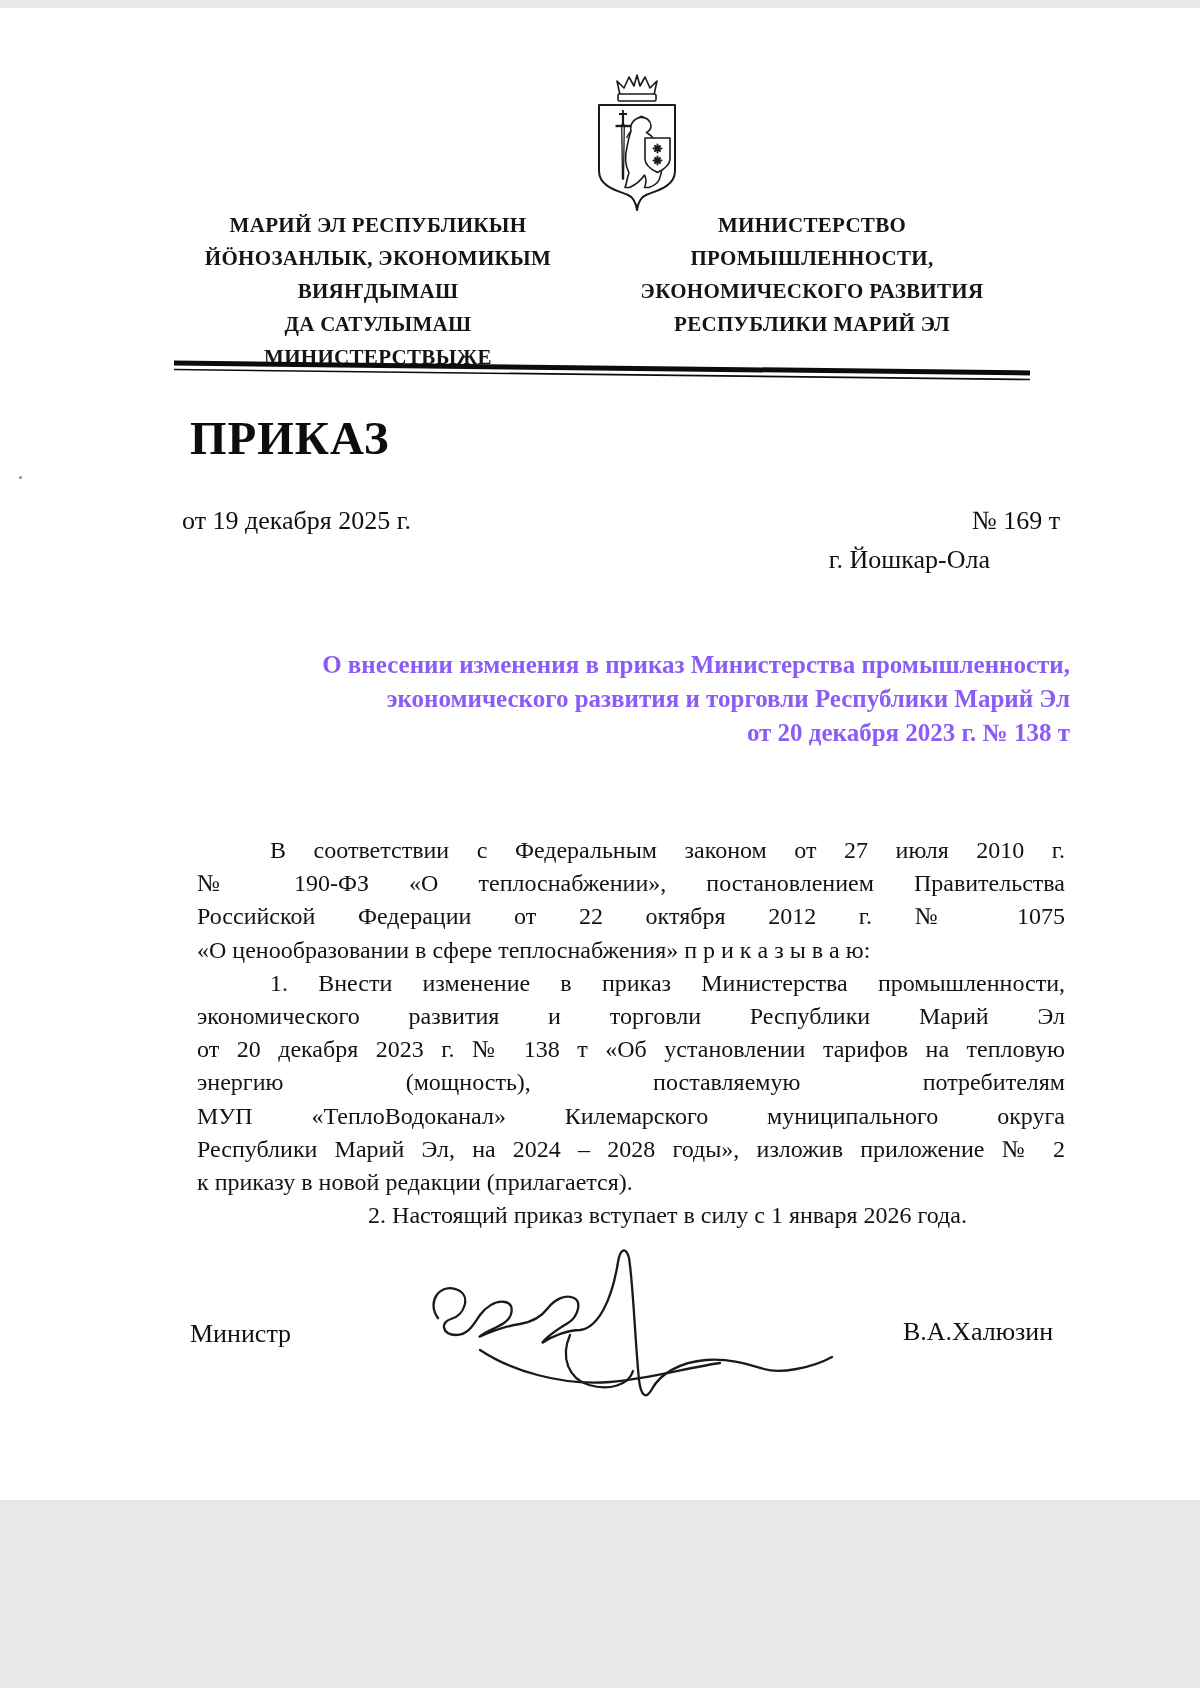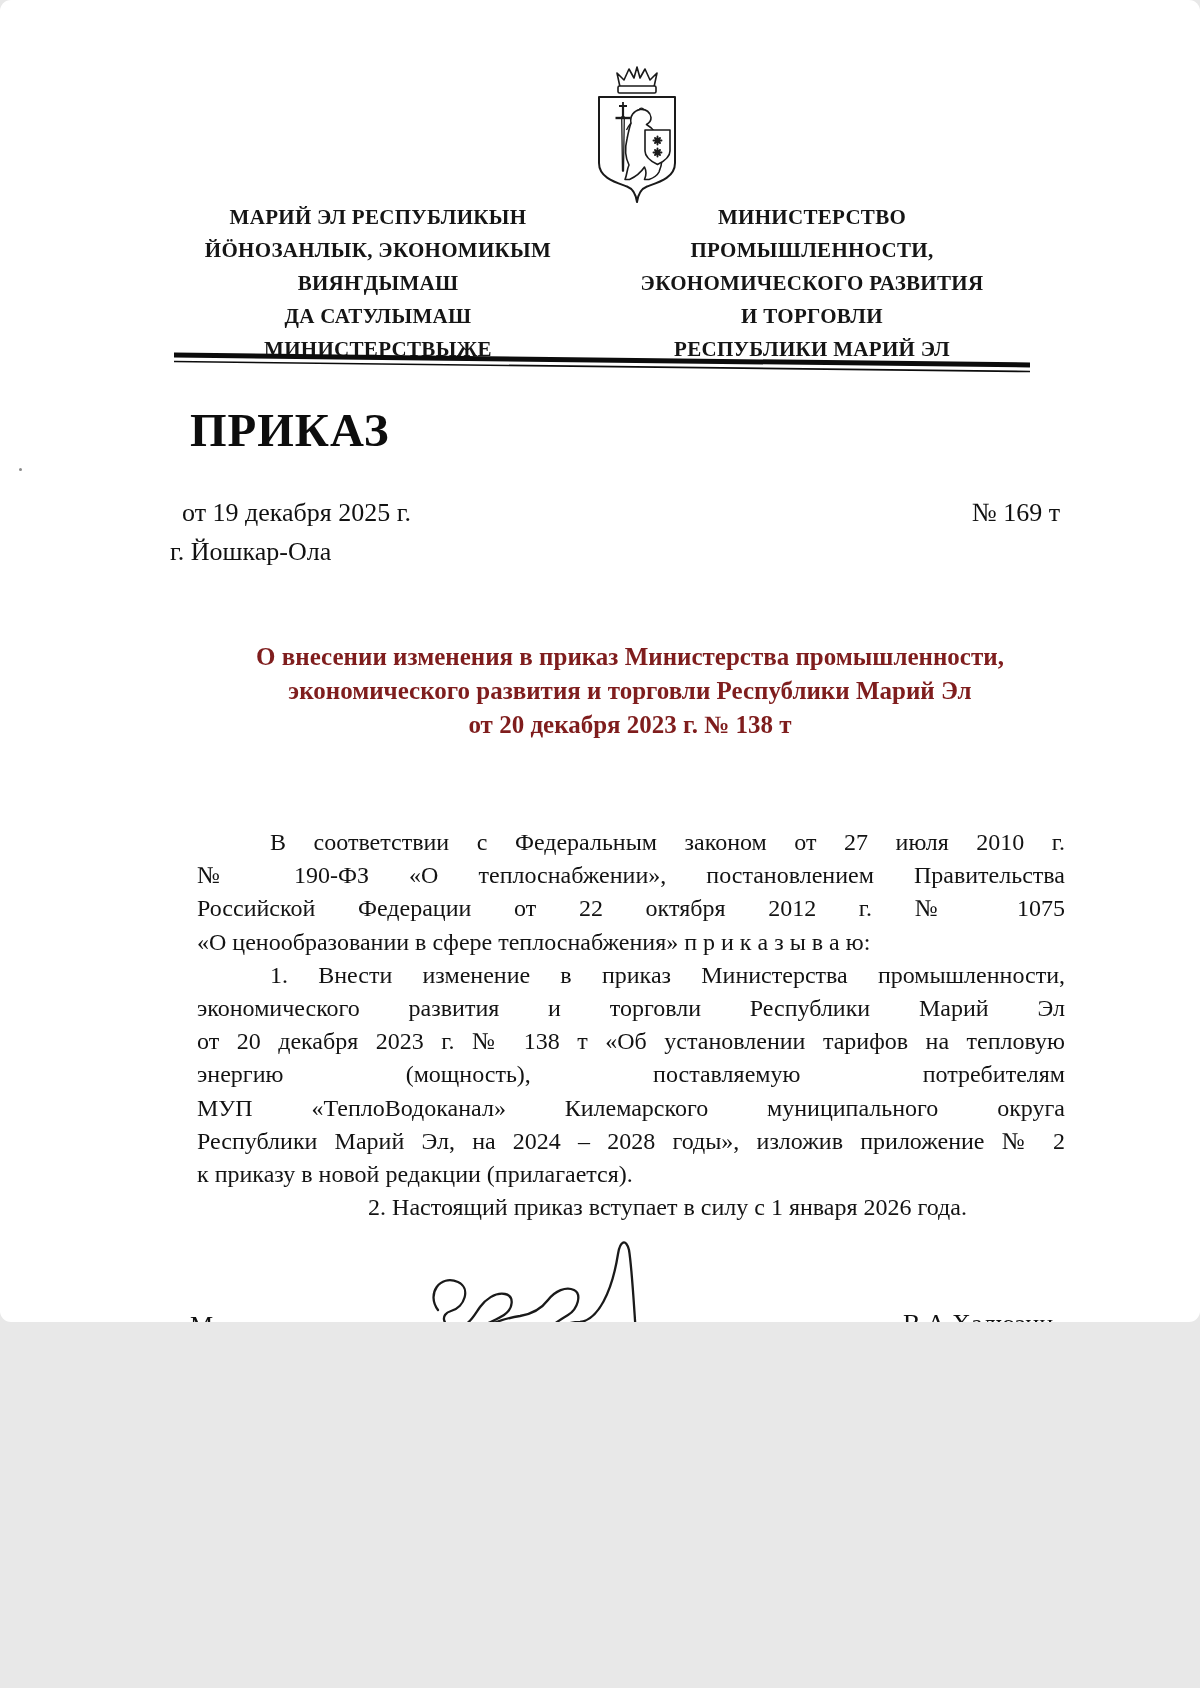--- a/index.html
+++ b/index.html
@@ -1,37 +1,37 @@
 <!DOCTYPE html>
 <html><head>
 <meta charset="utf-8">
 <style>
   html,body{margin:0;padding:0;background:#e8e8e8;}
   .page{
-    position:relative;width:1200px;height:1322px;background:#ffffff;
-    margin:0 auto;overflow:hidden;
-    font-family:"Liberation Serif","DejaVu Serif",serif;color:#111;border-radius:11px;
+    position:relative;width:1200px;height:1492px;background:#ffffff;
+    margin:8px auto;overflow:hidden;
+    font-family:"Liberation Serif","DejaVu Serif",serif;color:#111;
   }
   
   .emblem{position:absolute;left:593px;top:66px;width:88px;height:140px;}
   .lh-col{position:absolute;top:201px;text-align:center;font-weight:bold;
     font-size:21px;line-height:33px;letter-spacing:.3px;color:#151515;}
   .lh-left{left:168px;width:420px;}
   .lh-right{left:612px;width:400px;}
   .rule{position:absolute;left:172px;top:348px;width:860px;height:26px;}
   
   .doc-title{position:absolute;left:190px;top:403px;width:875px;text-align:left;
     font-size:47px;font-weight:bold;letter-spacing:1px;color:#0d0d0d;}
   .date-row{position:absolute;left:182px;top:498px;width:878px;font-size:26px;}
   .date-left{position:absolute;left:0;top:0;}
   .num-right{position:absolute;right:0;top:0;}
-  .city{position:absolute;left:170px;top:537px;width:820px;text-align:left;font-size:26px;}
+  .city{position:absolute;left:170px;top:537px;width:820px;text-align:right;font-size:26px;}
   
-  .subject{position:absolute;left:190px;top:640px;width:880px;text-align:center;
-    font-weight:bold;font-size:25px;line-height:34px;color:#7f1d1d;}
+  .subject{position:absolute;left:190px;top:640px;width:880px;text-align:right;
+    font-weight:bold;font-size:25px;line-height:34px;color:#8b5cf6;}
   
   .body-text{position:absolute;left:197px;top:826px;width:868px;font-size:24px;
     line-height:33.2px;color:#131313;}
   .bline{display:block;}
   .jline{text-align:justify;text-align-last:justify;}
   .indent{padding-left:73px;text-align:center;}
   .jline.indent{padding-left:0;text-indent:73px;}
   
   .sig-title{position:absolute;left:190px;top:1311px;font-size:26px;}
   .sig-name{position:absolute;left:903px;top:1309px;font-size:26px;}
@@ -79,21 +79,20 @@
     <div>МАРИЙ ЭЛ РЕСПУБЛИКЫН</div>
     <div>ЙӦНОЗАНЛЫК, ЭКОНОМИКЫМ</div>
     <div>ВИЯҤДЫМАШ</div>
     <div>ДА САТУЛЫМАШ</div>
     <div>МИНИСТЕРСТВЫЖЕ</div>
   </div>
   <div class="lh-col lh-right">
     <div>МИНИСТЕРСТВО</div>
     <div>ПРОМЫШЛЕННОСТИ,</div>
     <div>ЭКОНОМИЧЕСКОГО РАЗВИТИЯ</div>
-    <div>И ТОРГОВЛИ</div>
     <div>РЕСПУБЛИКИ МАРИЙ ЭЛ</div>
   </div>
 
   <svg class="rule" viewBox="0 0 860 26" preserveAspectRatio="none">
     <path d="M2,7 L858,17" stroke="#0c0c0c" stroke-width="5" fill="none"></path>
     <path d="M2,13.5 L858,23.5" stroke="#0c0c0c" stroke-width="1.6" fill="none"></path>
   </svg>
 
   <div class="doc-title">ПРИКАЗ</div>
 

